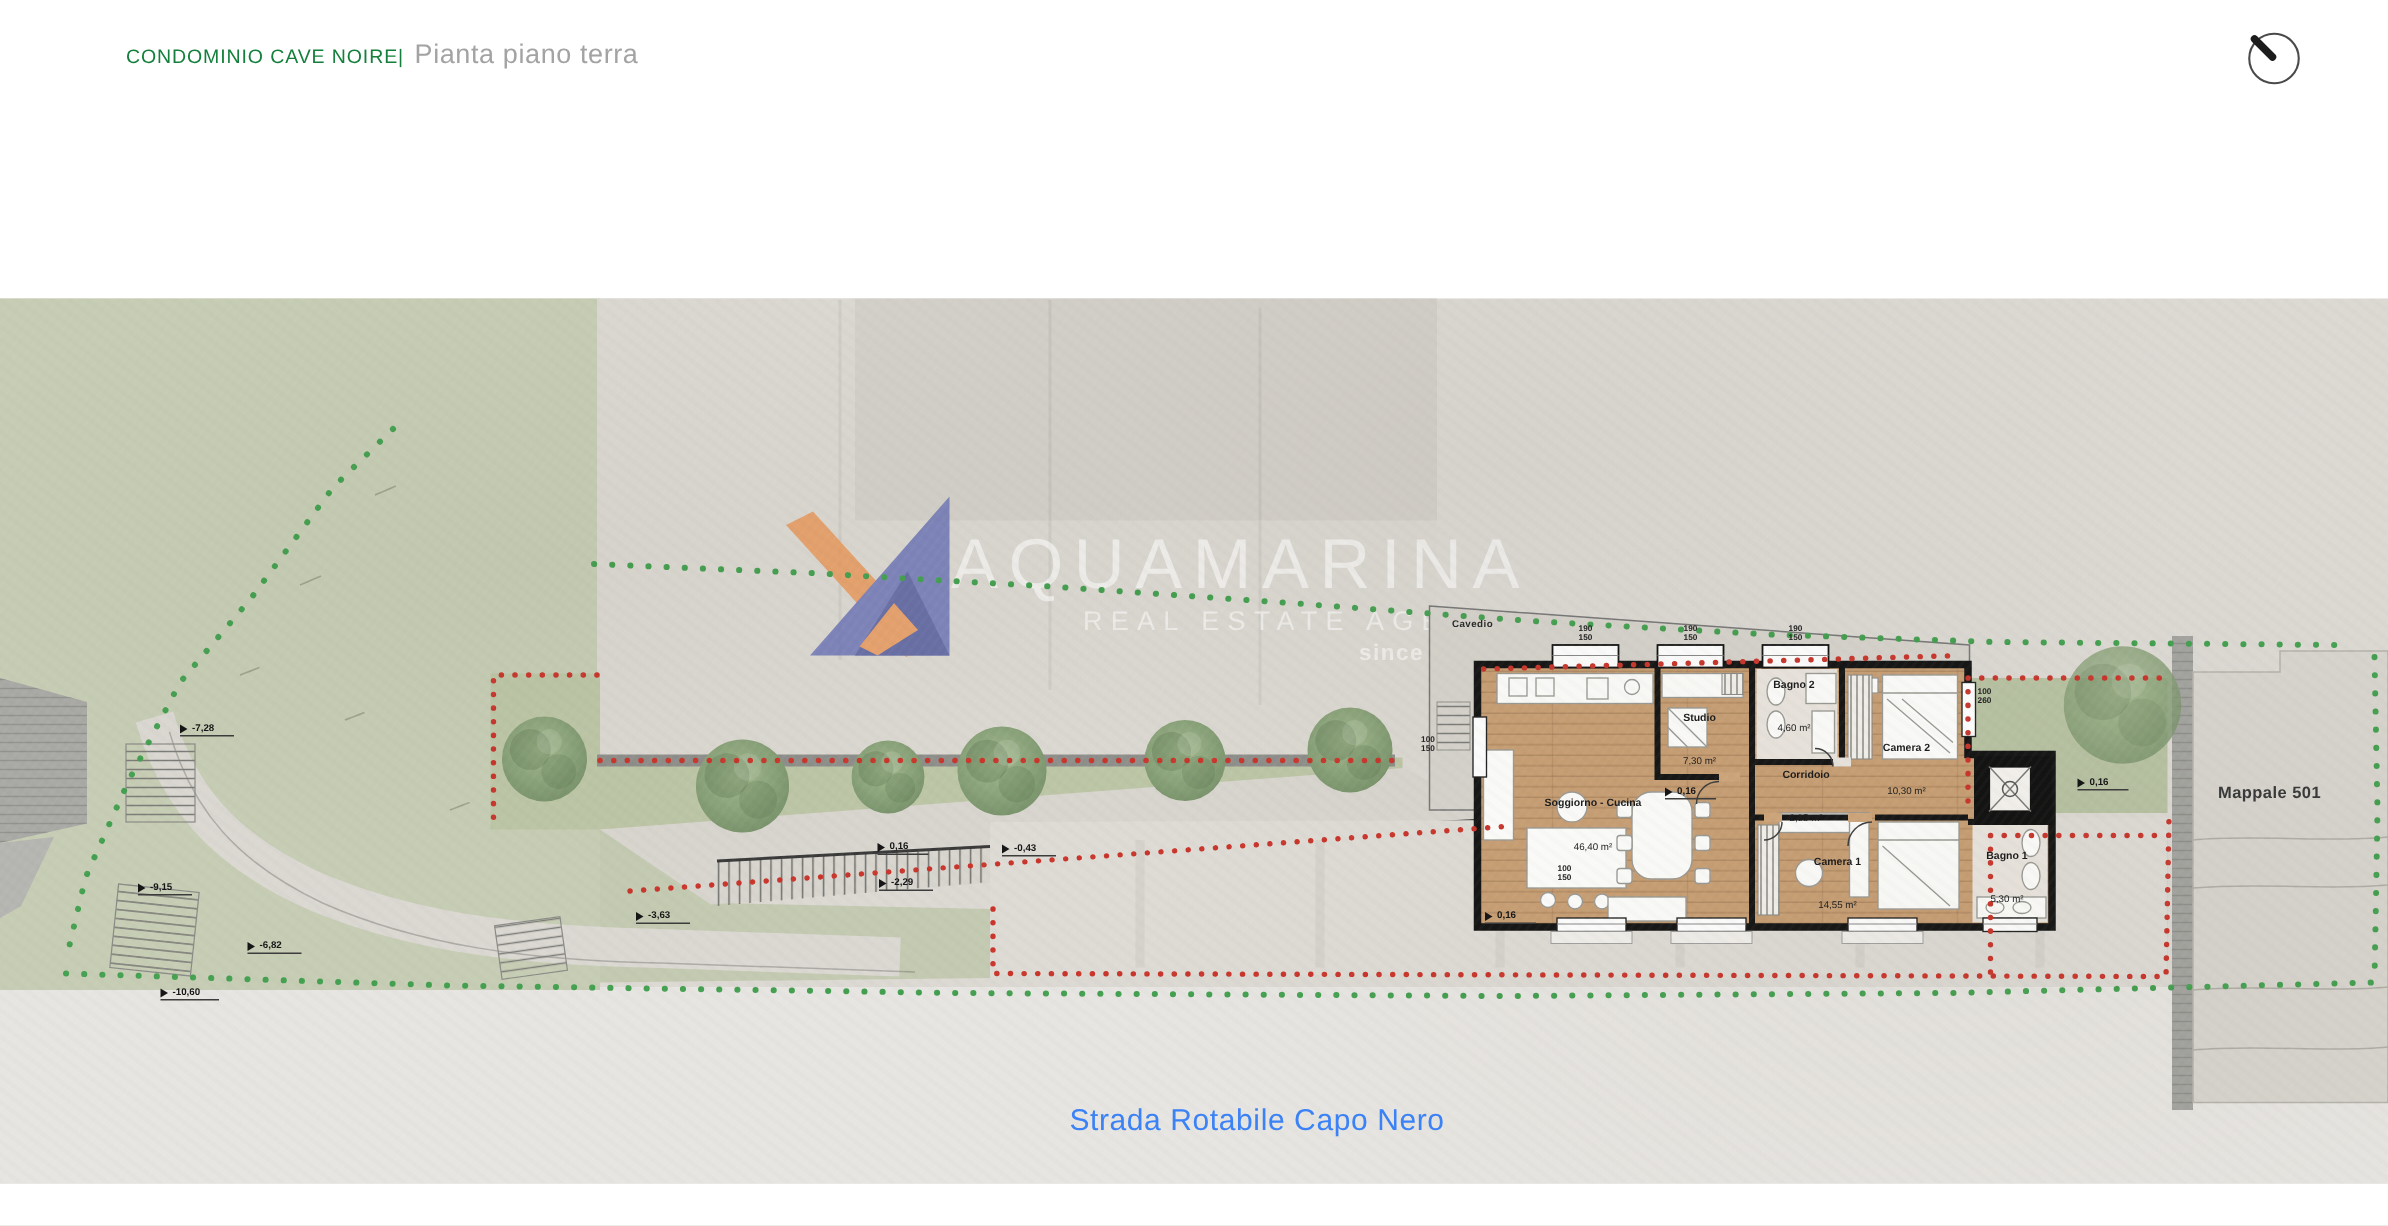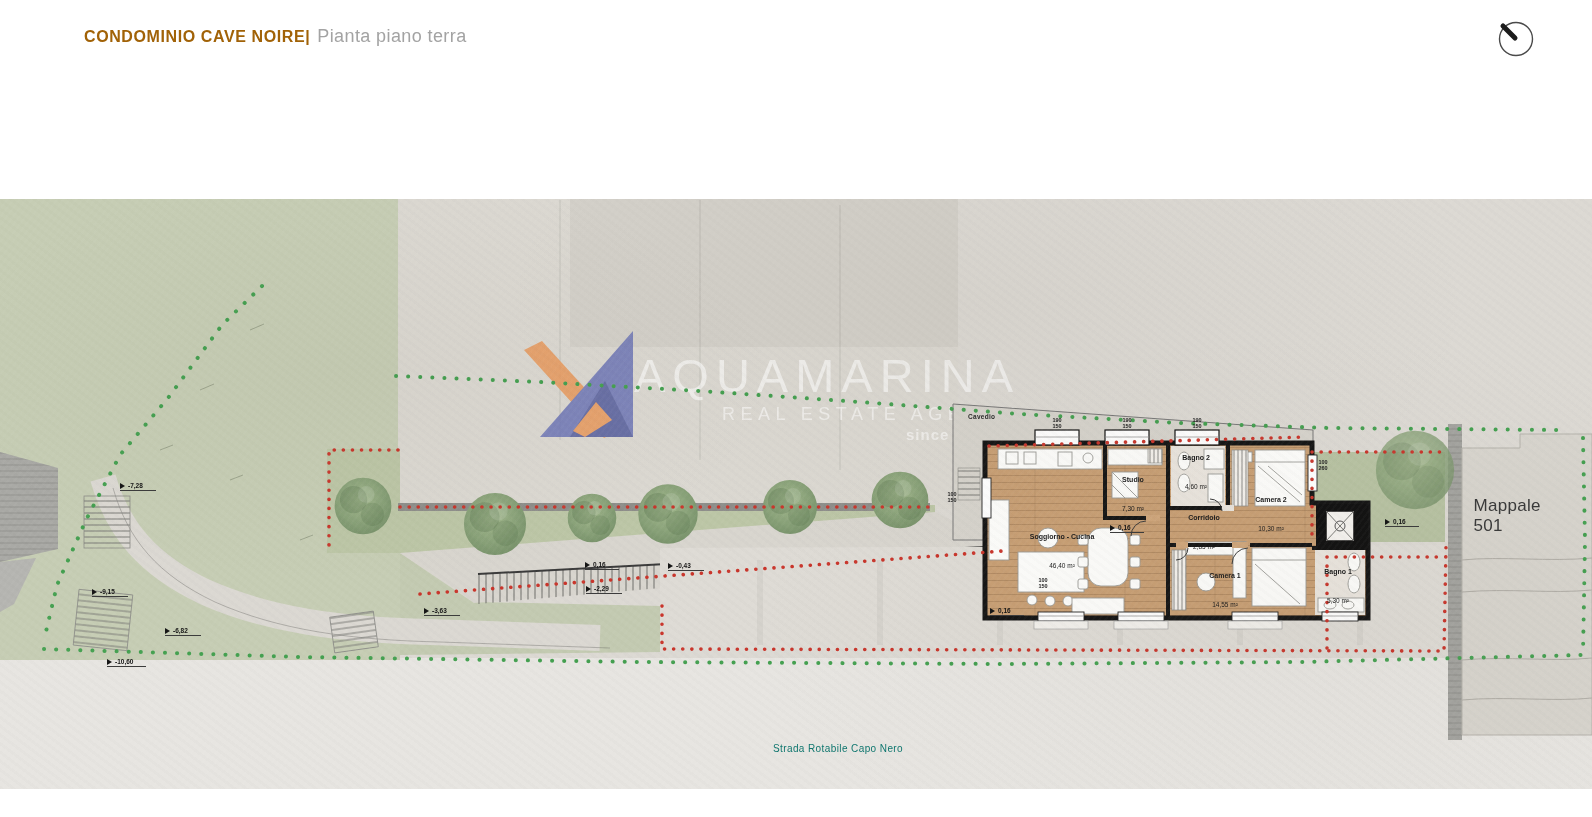--- a/index.html
+++ b/index.html
@@ -3,21 +3,21 @@
 <meta charset="utf-8">
 <style>
   html,body{margin:0;padding:0;}
   body{width:1592px;height:817px;position:relative;overflow:hidden;background:#ffffff;
        font-family:"Liberation Sans",sans-serif;}
   #stage{position:absolute;inset:0;width:1592px;height:817px;}
   svg{position:absolute;left:0;top:0;}
 
   
   .hdr{position:absolute;left:84px;top:26px;display:flex;align-items:baseline;gap:7px;}
-  .hdr .t{font-size:16px;font-weight:700;letter-spacing:.6px;color:#a16207;}
+  .hdr .t{font-size:13px;font-weight:400;letter-spacing:.6px;color:#15803d;}
   .hdr .s{font-size:18px;font-weight:400;color:#a3a3a3;letter-spacing:.4px;}
   .north{position:absolute;left:1494px;top:18px;width:42px;height:42px;}
 
   
   .mottle{position:absolute;left:0;top:199px;width:1592px;height:590px;pointer-events:none;
     background:
       radial-gradient(620px 300px at 22% 30%, rgba(110,100,85,.05), transparent 70%),
       radial-gradient(700px 360px at 62% 18%, rgba(110,100,85,.06), transparent 70%),
       radial-gradient(800px 420px at 82% 72%, rgba(120,110,95,.05), transparent 70%),
       repeating-linear-gradient(37deg, rgba(0,0,0,.012) 0 3px, transparent 3px 7px),
@@ -28,23 +28,23 @@
        white-space:pre-line;line-height:1.25;}
   .room .n{display:block;font-size:7px;font-weight:700;}
   .room .a{display:block;font-size:6.5px;font-weight:400;}
   .cavedio{position:absolute;font-size:6.5px;font-weight:700;color:#2c2c2c;letter-spacing:.3px;}
   .elev{position:absolute;font-size:6.5px;font-weight:700;color:#161616;
         border-bottom:1px solid #3c3c3c;padding:0 13px 1px 8px;line-height:1.1;}
   .elev::before{content:"";position:absolute;left:0;top:1px;width:0;height:0;
         border-left:5px solid #161616;border-top:3px solid transparent;border-bottom:3px solid transparent;}
   .dim{position:absolute;transform:translate(-50%,-50%);font-size:5.5px;line-height:1.15;
        font-weight:700;color:#242424;text-align:center;white-space:pre-line;}
-  .parcel{position:absolute;transform:translate(-50%,-50%);font-size:17px;font-weight:400;
-          color:#3a3a3a;letter-spacing:.3px;}
-  .road{position:absolute;transform:translate(-50%,-50%);font-size:10px;color:#0f766e;letter-spacing:.4px;}
+  .parcel{position:absolute;transform:translate(-50%,-50%);font-size:11px;font-weight:700;
+          color:#3a3a3a;letter-spacing:.3px;margin-top:13px;}
+  .road{position:absolute;transform:translate(-50%,-50%);font-size:20px;color:#3b82f6;letter-spacing:.4px;}
 </style>
 </head>
 <body>
 
 <div id="stage">
 
 <svg width="1592" height="817" viewBox="0 0 1592 817">
   <defs>
     <pattern id="hatchH" width="6" height="6" patternUnits="userSpaceOnUse">
       <path d="M0,3 H6" stroke="#7b7b77" stroke-width="1"></path>

